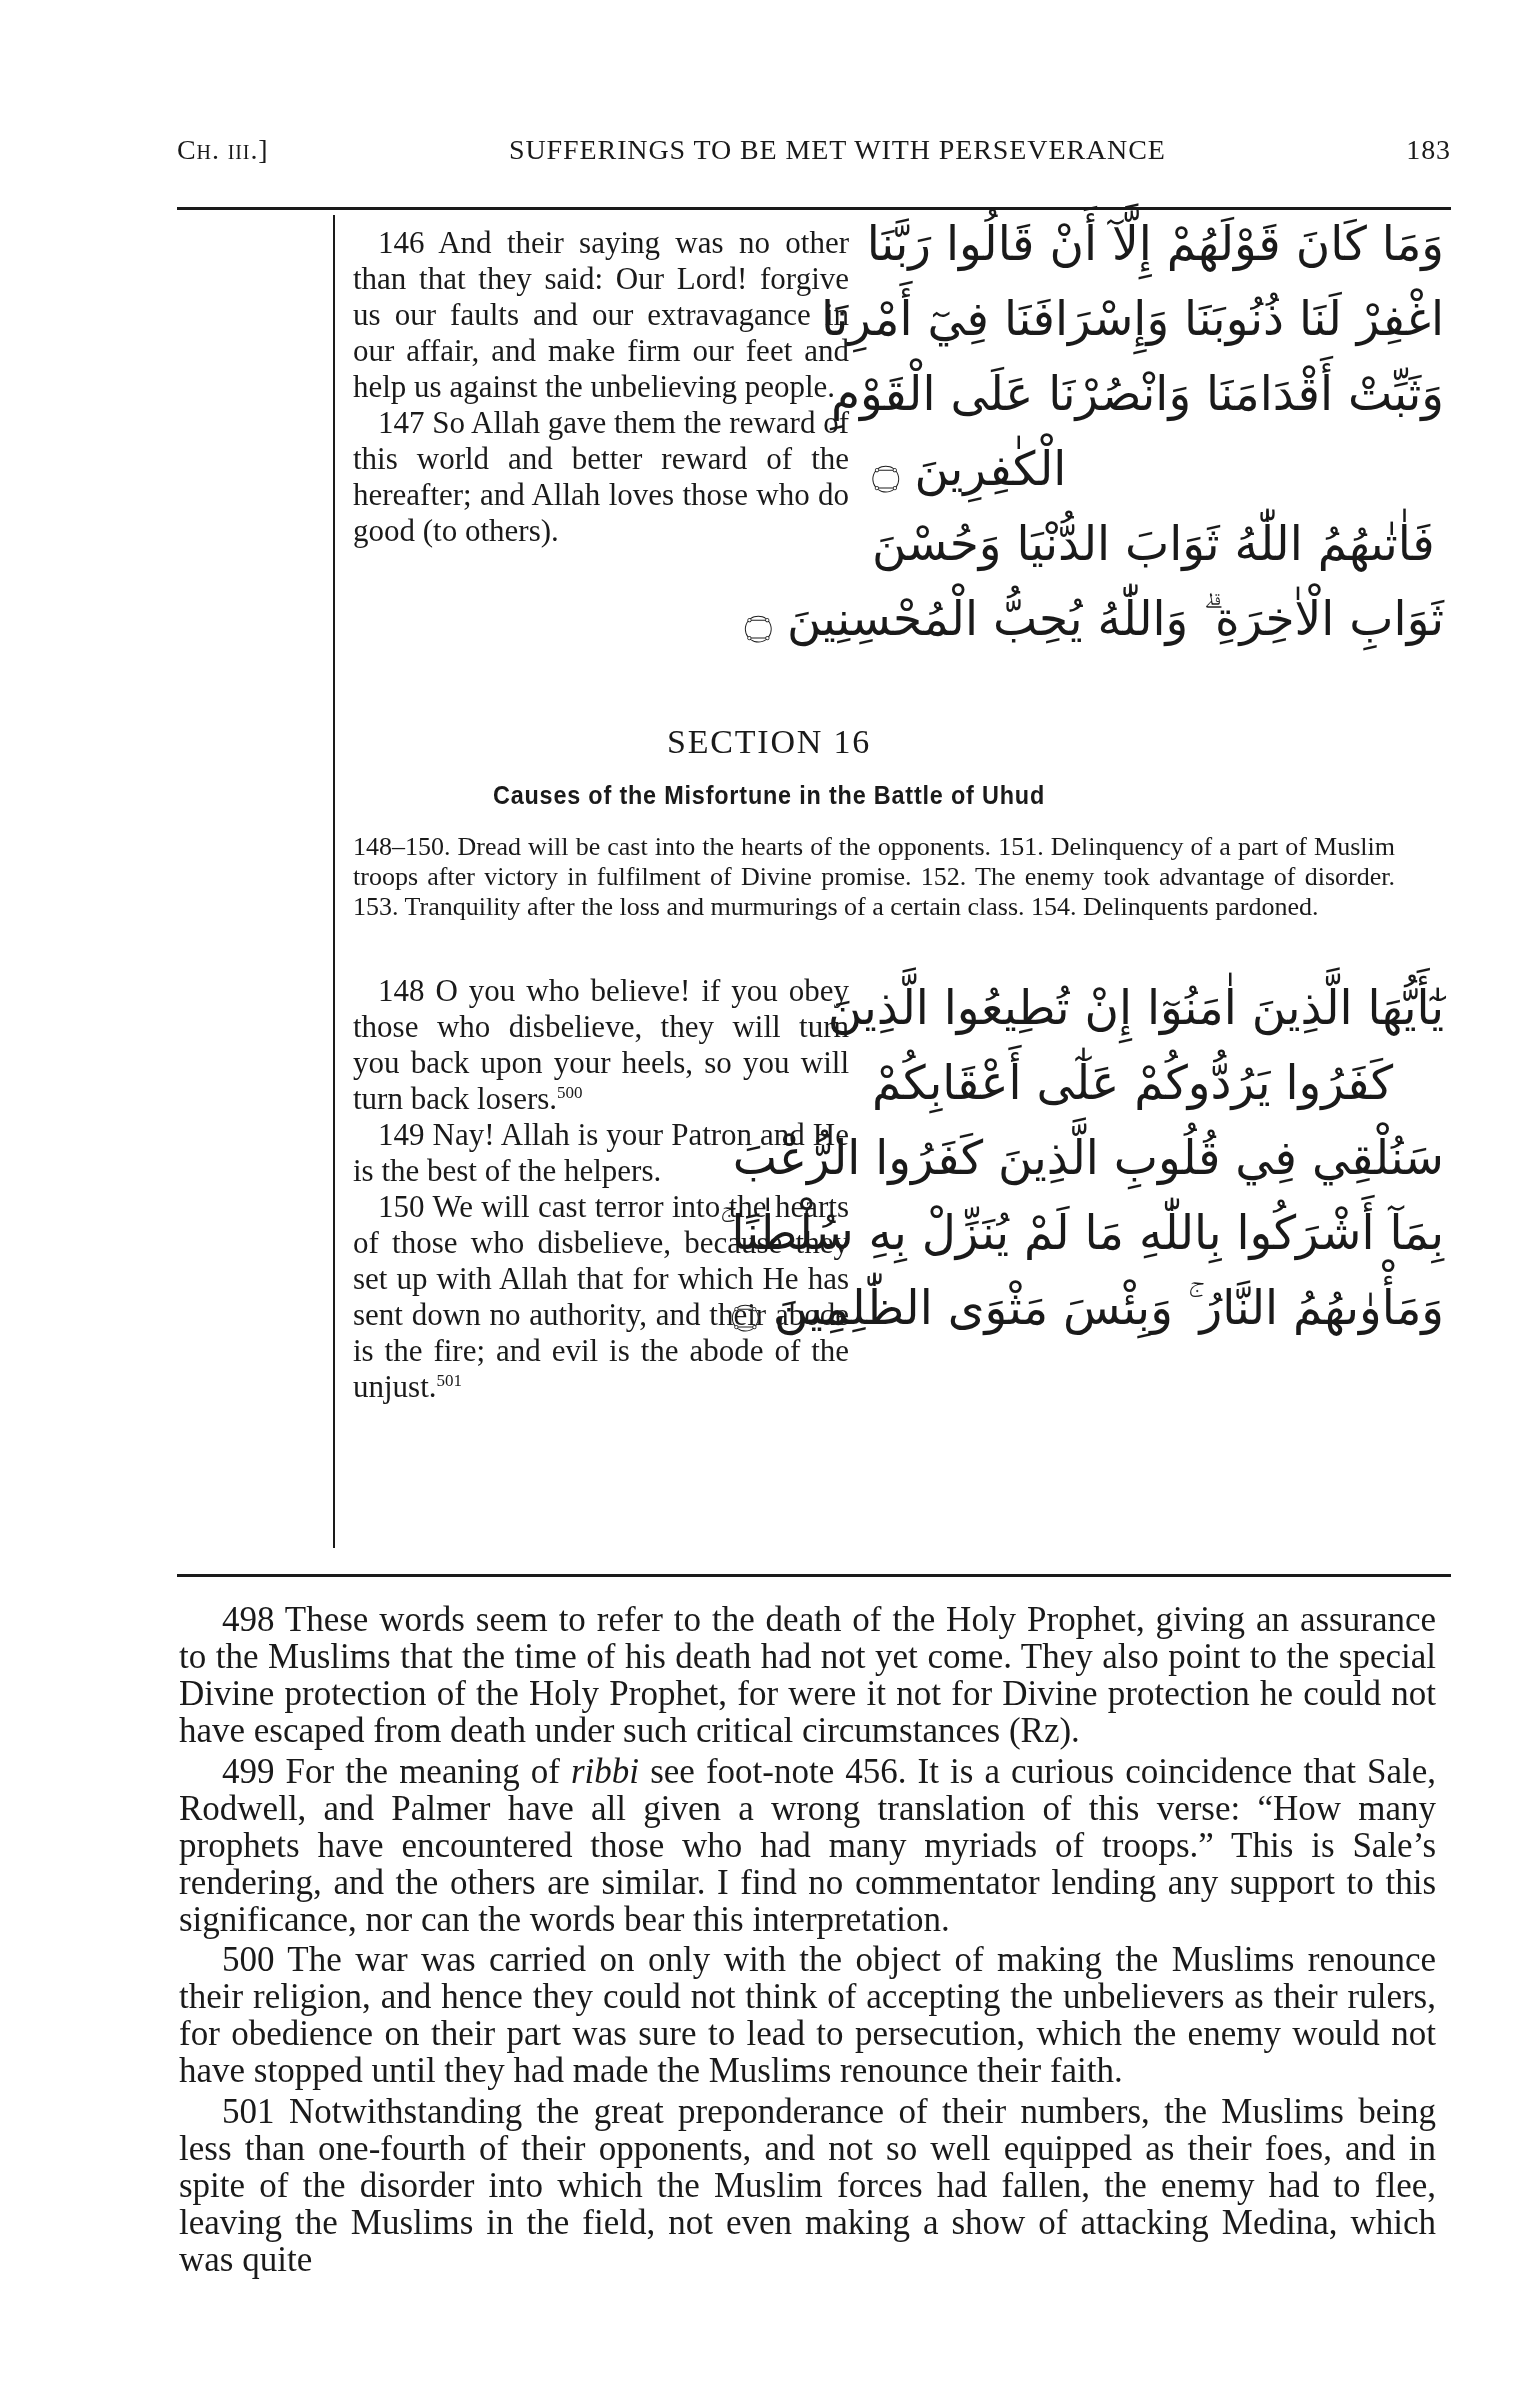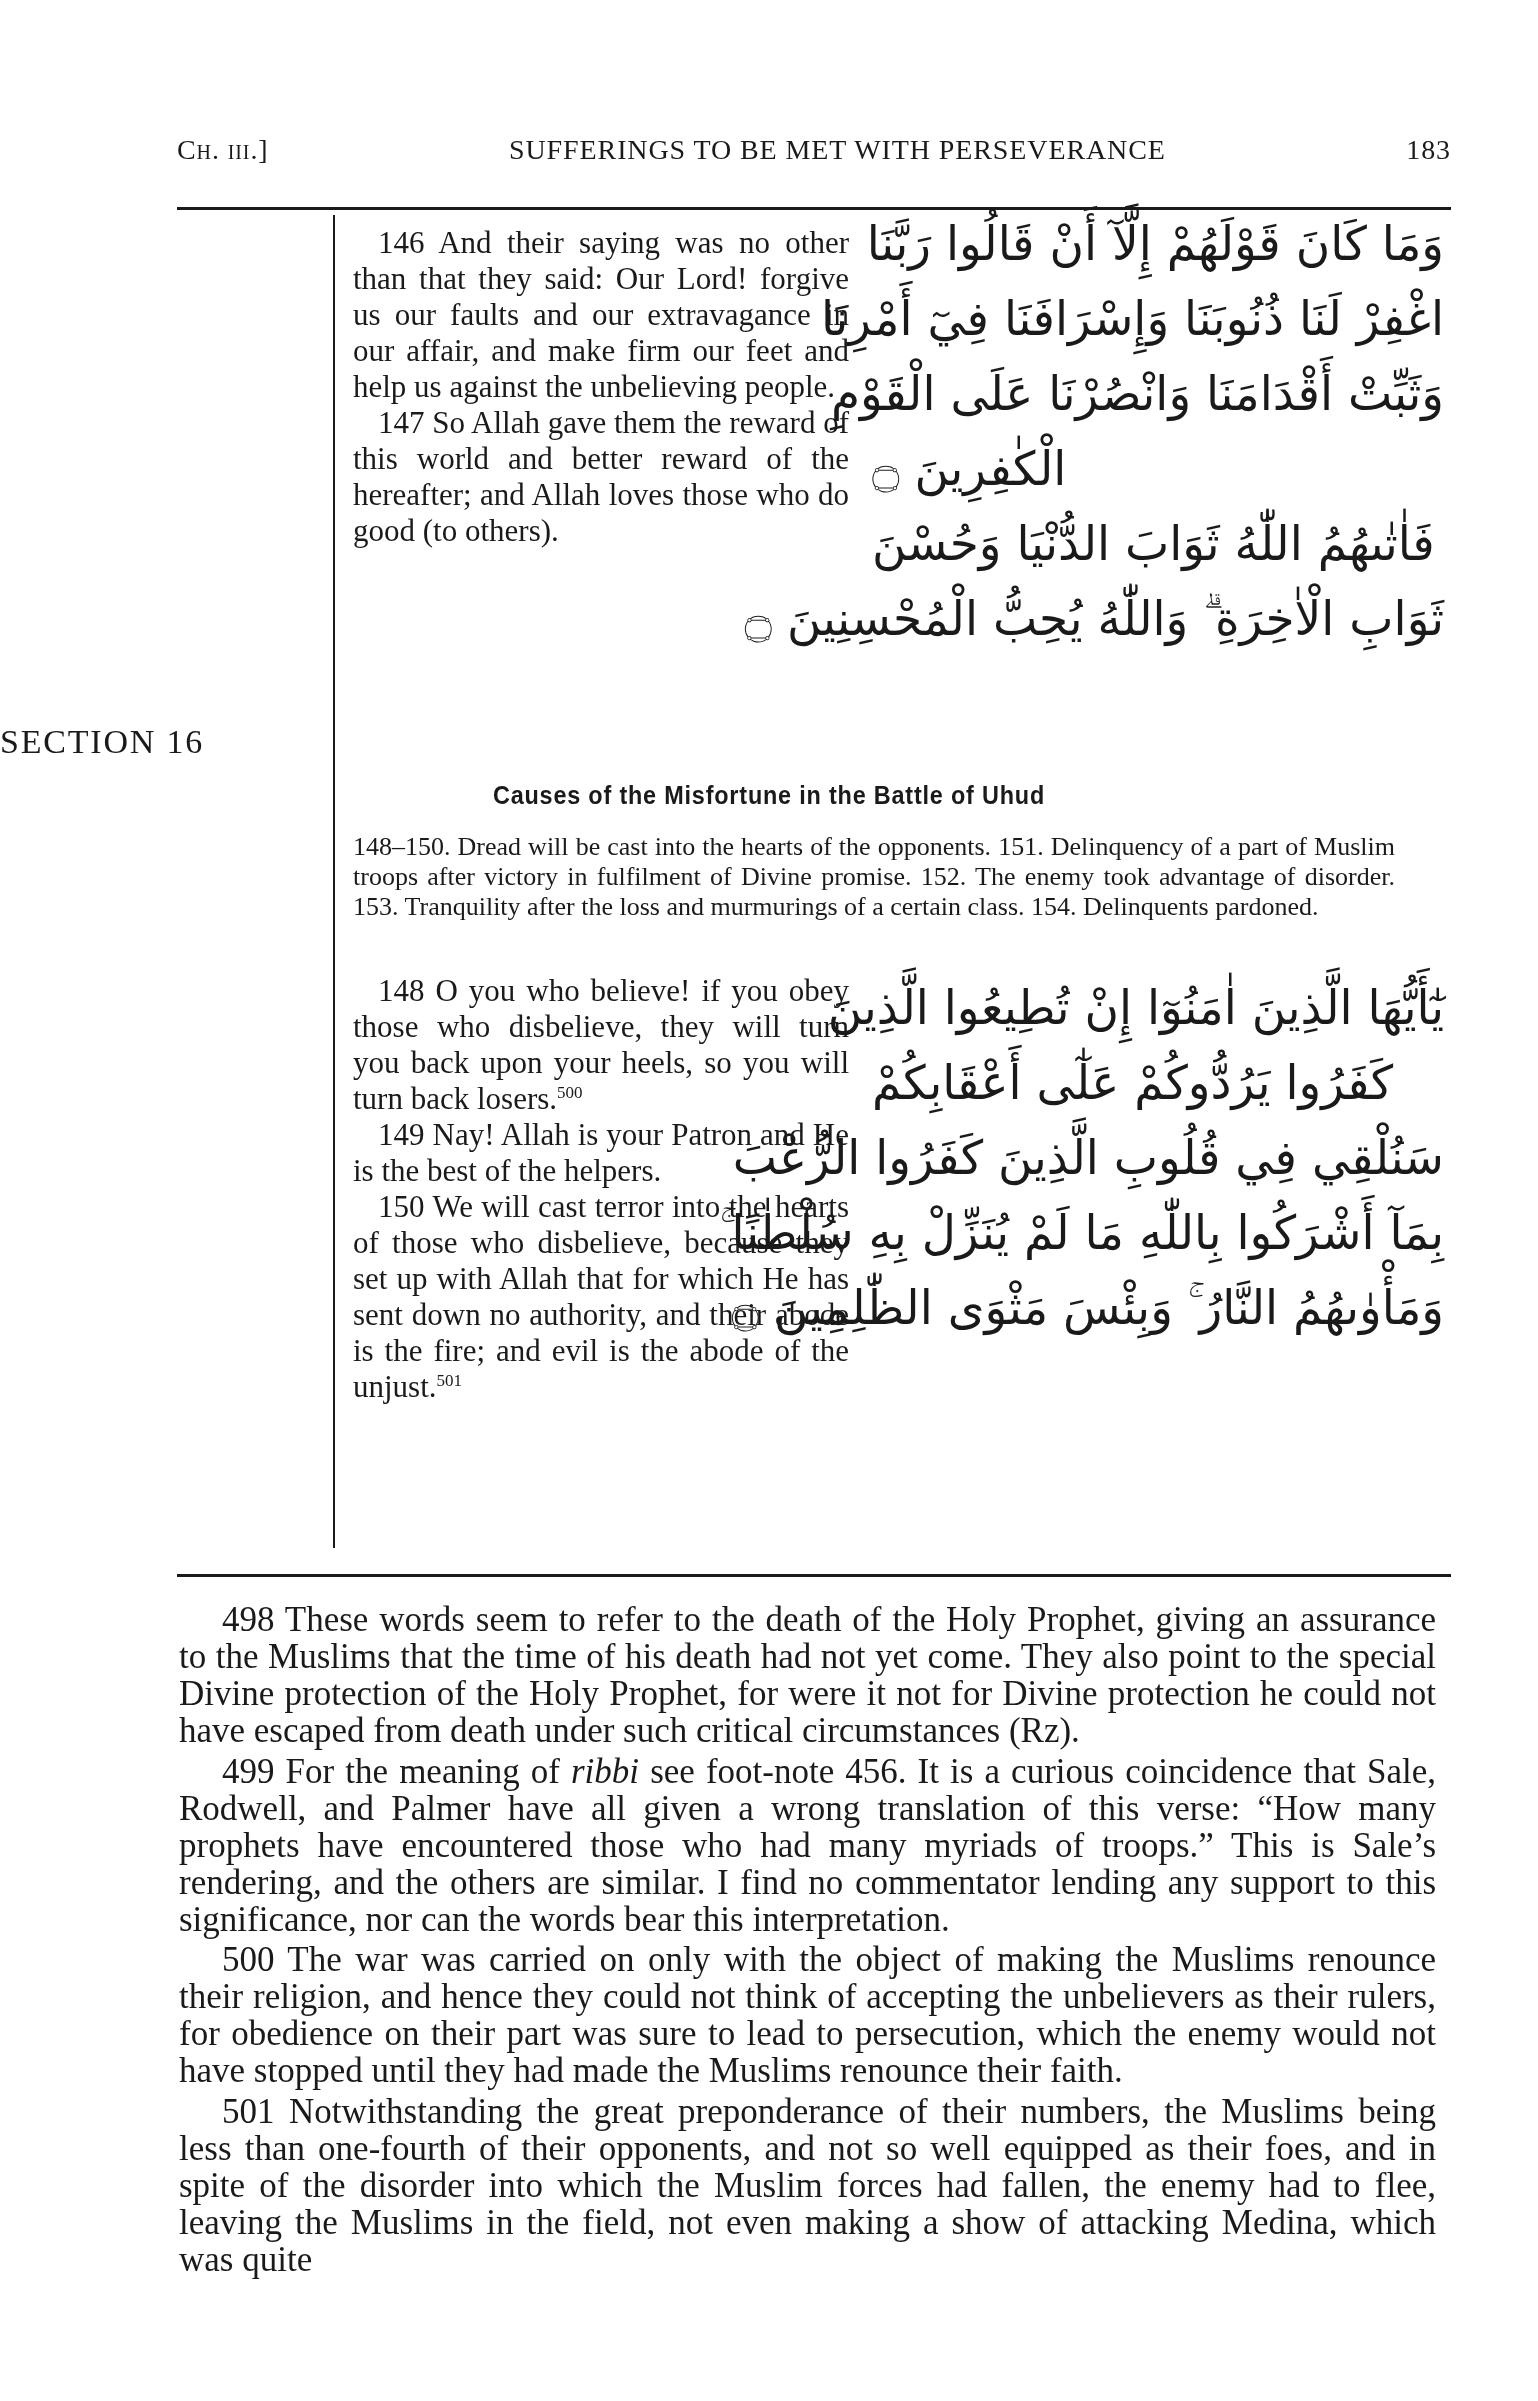--- a/index.html
+++ b/index.html
@@ -26,21 +26,21 @@
     .verse sup { font-size: 17px; vertical-align: super; line-height: 0; }
 
     .arabic-block {
       position: absolute; left: 872px; width: 572px;
       font-family: "DejaVu Sans", sans-serif; font-size: 47px; line-height: 75px;
       direction: rtl; text-align: left;
     }
     .arabic-line { display: block; white-space: nowrap; }
 
     .section-title {
-      position: absolute; left: 0; width: 1538px; top: 723px; text-align: left;
+      position: absolute; left: 0; width: 1538px; top: 723px; text-align: center;
       font-family: "Liberation Serif", serif; font-size: 34px; letter-spacing: 1.8px;
     }
     .section-subtitle {
       position: absolute; left: 0; width: 1538px; top: 780px; text-align: center;
       font-family: "Liberation Sans", sans-serif; font-weight: bold; font-size: 26px; letter-spacing: 0.9px;
       transform: scaleX(0.9);
     }
     .summary {
       position: absolute; left: 353px; top: 832px; width: 1042px;
       font-family: "Liberation Serif", serif; font-size: 26px; line-height: 30px;

